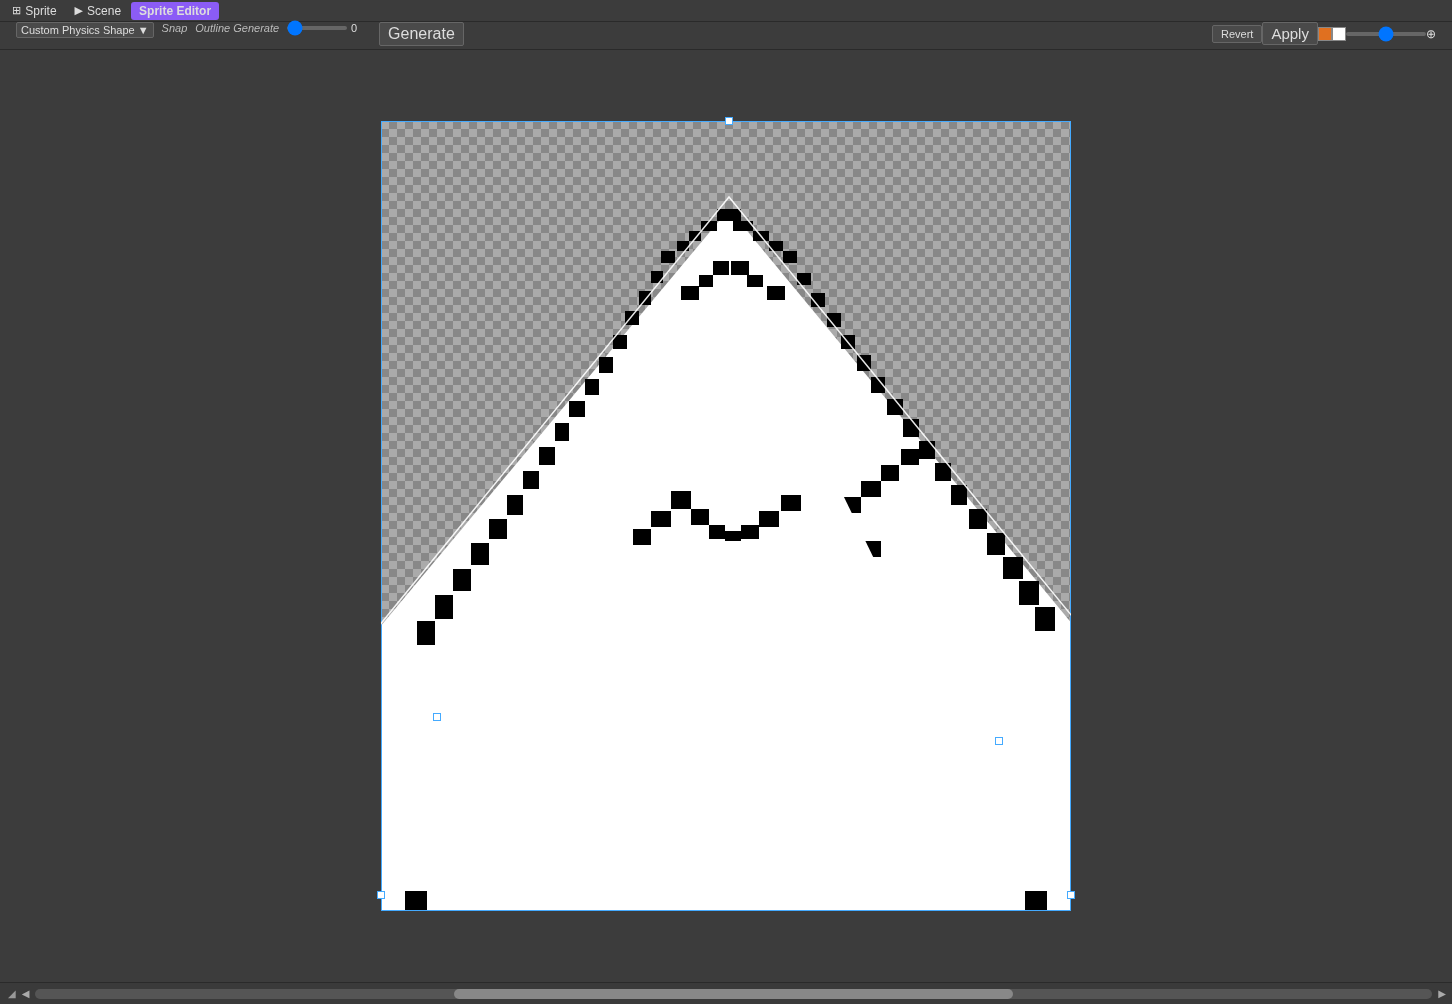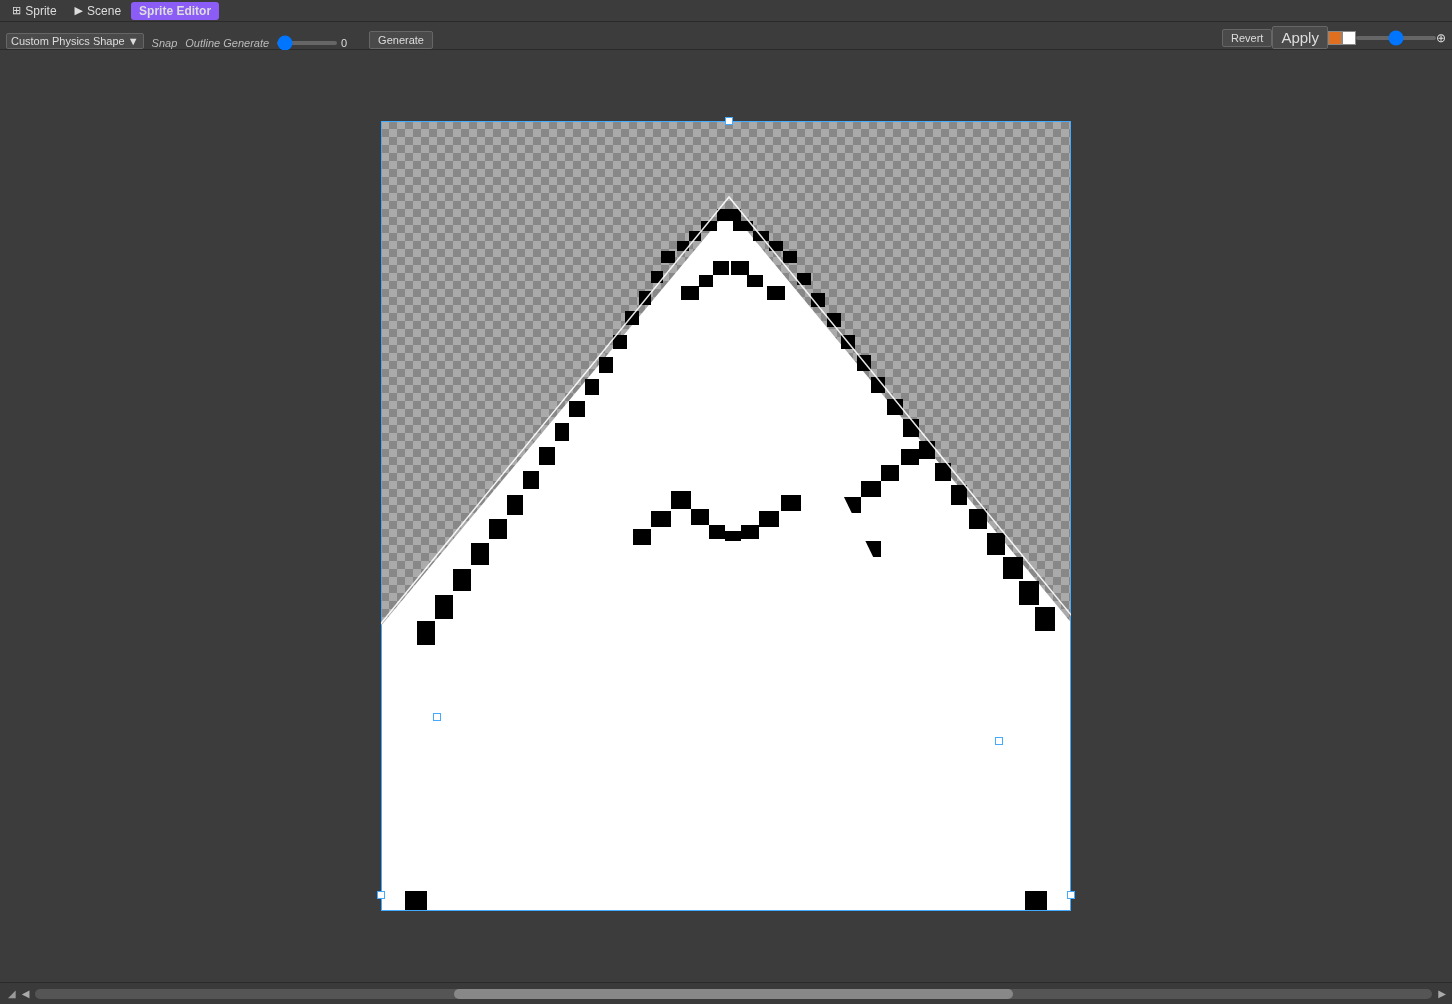--- a/index.html
+++ b/index.html
@@ -36,22 +36,22 @@
     .menu-item.active { background: #8b5cf6; font-weight: bold; }
     .menu-icon {
       font-size: 11px;
     }
 
     
     .toolbar {
       height: 28px;
       background: #3c3c3c;
       display: flex;
-      align-items: flex-end;
-      padding: 0 6px;
+      align-items: flex-start;
+      padding: 0 16px;
       gap: 8px;
       border-bottom: 1px solid #2a2a2a;
     }
     .toolbar-label {
       font-size: 11px;
       color: #bbb;
       font-style: italic;
     }
     .toolbar-dropdown {
       background: #4a4a4a;
@@ -62,21 +62,21 @@
       border-radius: 2px;
       cursor: pointer;
       display: flex;
       align-items: center;
       gap: 3px;
     }
     .toolbar-btn {
       background: #4a4a4a;
       border: 1px solid #666;
       color: #ddd;
-      font-size: 11px;
+      font-size: 16px;
       padding: 2px 8px;
       border-radius: 2px;
       cursor: pointer;
     }
     .slider-container {
       display: flex;
       align-items: center;
       gap: 4px;
     }
     .slider {

